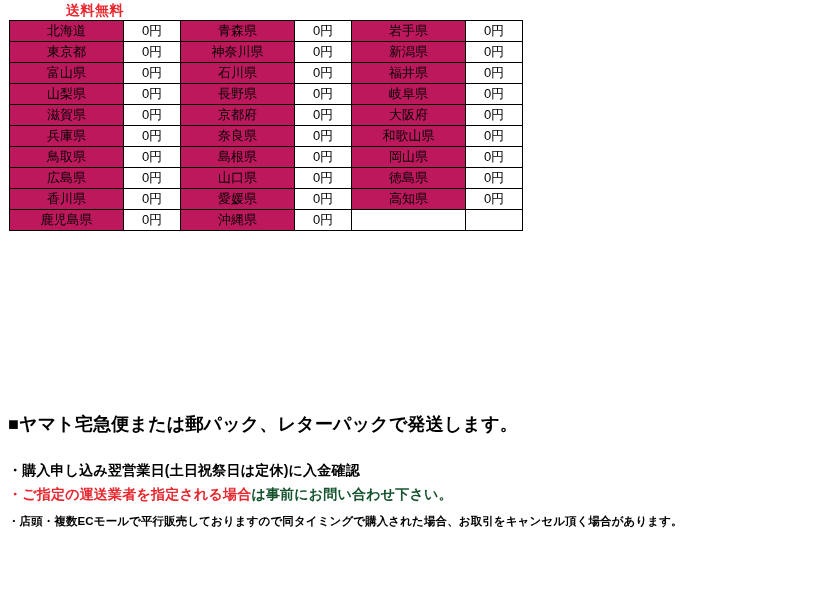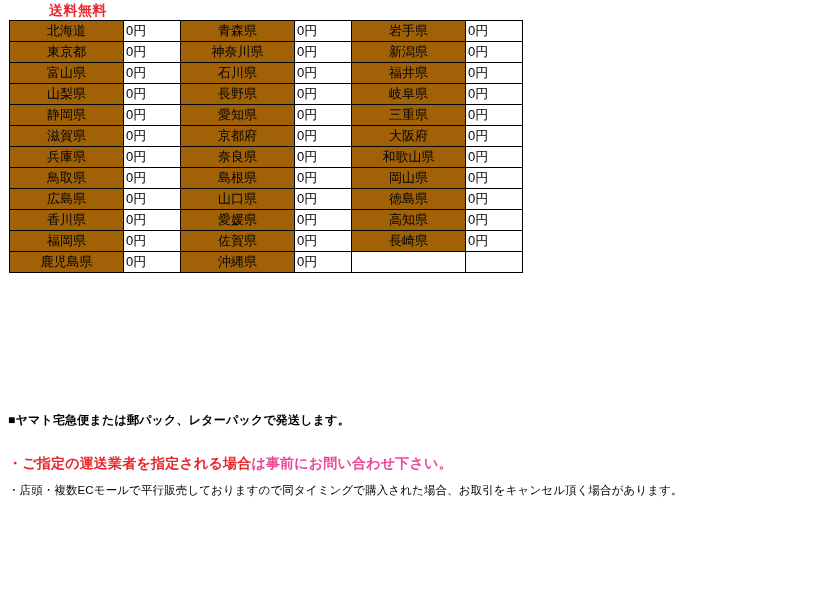--- a/index.html
+++ b/index.html
@@ -17,21 +17,21 @@
   }
   .page {
     position: relative;
     width: 822px;
     height: 595px;
     box-sizing: border-box;
     padding: 0;
   }
   .free-shipping {
     position: absolute;
-    left: 49px;
+    left: 66px;
     top: 2px;
     font-size: 14px;
     font-weight: bold;
     color: #e8282f;
     letter-spacing: 0.5px;
   }
   table.fee-table {
     position: absolute;
     left: 9px;
     top: 20px;
@@ -45,59 +45,60 @@
     height: 21px;
     font-size: 13px;
     padding: 0 2px;
     box-sizing: border-box;
     white-space: nowrap;
     overflow: hidden;
   }
   td.pref {
     width: 86px;
     text-align: center;
-    background: #a16207;
+    background: #be185d;
   }
   td.fee {
     width: 43px;
+    text-align: center;
     background: #ffffff;
     font-size: 12px;
     margin-left: 32px;
   }
   td.blank {
     border: none;
     background: transparent;
   }
   .notes {
     position: absolute;
     left: 8px;
     top: 412px;
     width: 806px;
   }
   .note-head {
-    font-size: 12px;
+    font-size: 18px;
     font-weight: bold;
     margin-bottom: 26px;
     letter-spacing: 0.2px;
   }
   .note-line {
     font-size: 14px;
     font-weight: bold;
     margin-bottom: 6px;
     letter-spacing: 0.2px;
   }
   .note-line.red {
     color: #e8282f;
   }
   .note-line.red .black {
-    color: #ec4899;
+    color: #14532d;
   }
   .note-small {
     font-size: 11.5px;
-    font-weight: normal;
+    font-weight: bold;
     margin-top: 10px;
     letter-spacing: 0.1px;
   }
 </style>
 </head>
 <body>
 
 <div class="page">
 
   <div class="free-shipping">送料無料</div>
@@ -130,28 +131,20 @@
       </tr>
       <tr>
         <td class="pref">山梨県</td>
         <td class="fee">0円</td>
         <td class="pref">長野県</td>
         <td class="fee">0円</td>
         <td class="pref">岐阜県</td>
         <td class="fee">0円</td>
       </tr>
       <tr>
-        <td class="pref">静岡県</td>
-        <td class="fee">0円</td>
-        <td class="pref">愛知県</td>
-        <td class="fee">0円</td>
-        <td class="pref">三重県</td>
-        <td class="fee">0円</td>
-      </tr>
-      <tr>
         <td class="pref">滋賀県</td>
         <td class="fee">0円</td>
         <td class="pref">京都府</td>
         <td class="fee">0円</td>
         <td class="pref">大阪府</td>
         <td class="fee">0円</td>
       </tr>
       <tr>
         <td class="pref">兵庫県</td>
         <td class="fee">0円</td>
@@ -175,40 +168,33 @@
         <td class="fee">0円</td>
         <td class="pref">徳島県</td>
         <td class="fee">0円</td>
       </tr>
       <tr>
         <td class="pref">香川県</td>
         <td class="fee">0円</td>
         <td class="pref">愛媛県</td>
         <td class="fee">0円</td>
         <td class="pref">高知県</td>
-        <td class="fee">0円</td>
-      </tr>
-      <tr>
-        <td class="pref">福岡県</td>
-        <td class="fee">0円</td>
-        <td class="pref">佐賀県</td>
-        <td class="fee">0円</td>
-        <td class="pref">長崎県</td>
         <td class="fee">0円</td>
       </tr>
       <tr>
         <td class="pref">鹿児島県</td>
         <td class="fee">0円</td>
         <td class="pref">沖縄県</td>
         <td class="fee">0円</td>
         <td class="blank"></td>
         <td class="blank"></td>
       </tr>
     </tbody>
   </table>
 
   <div class="notes">
     <div class="note-head">■ヤマト宅急便または郵パック、レターパックで発送します。</div>
+    <div class="note-line">・購入申し込み翌営業日(土日祝祭日は定休)に入金確認</div>
     <div class="note-line red"><span>・ご指定の運送業者を指定される場合</span><span class="black">は事前にお問い合わせ下さい。</span></div>
     <div class="note-small">・店頭・複数ECモールで平行販売しておりますので同タイミングで購入された場合、お取引をキャンセル頂く場合があります。</div>
   </div>
 
 </div>
 
 </body></html>

